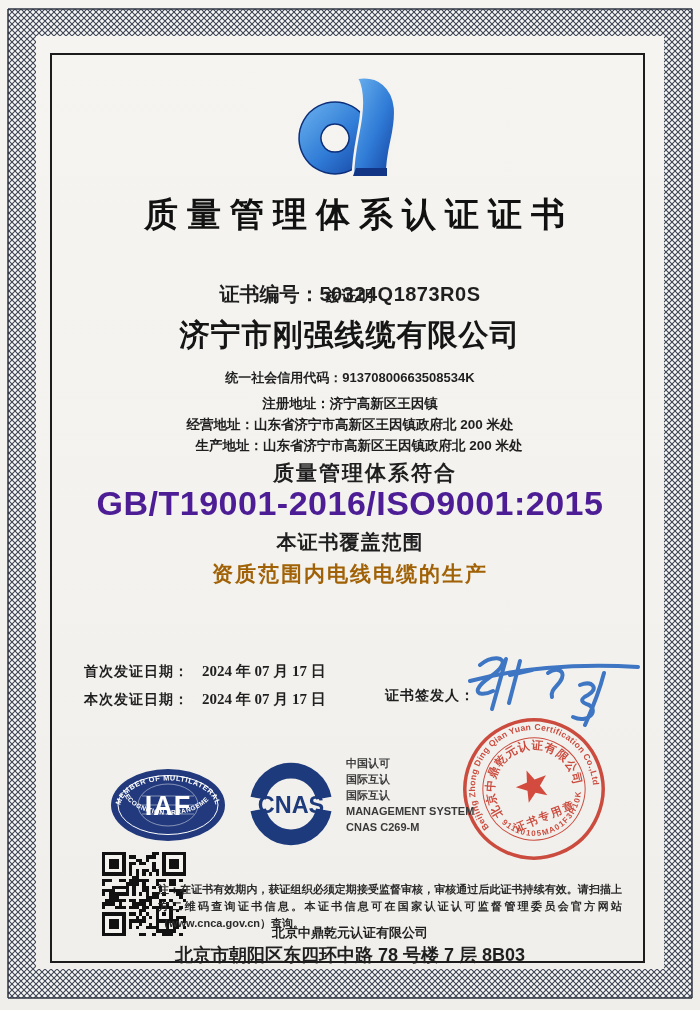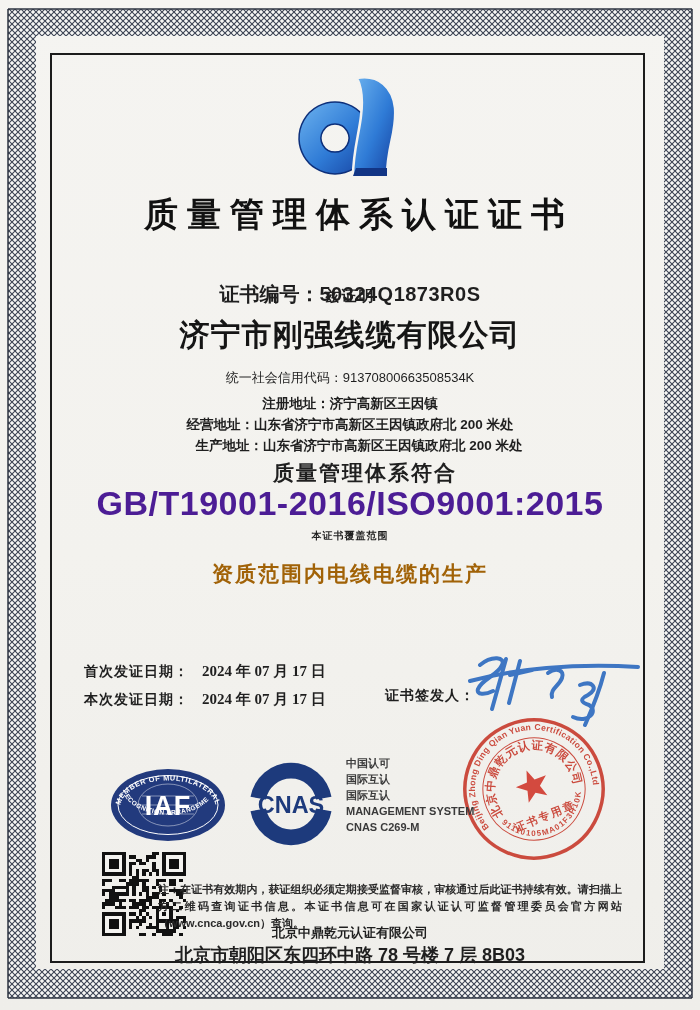--- a/index.html
+++ b/index.html
@@ -16,27 +16,27 @@
   
   .inner-border{
     left:50px;top:53px;width:591px;height:906px;
     border:2px solid #1c1c1c;
   }
   .title{top:192px;font-size:34px;font-weight:700;letter-spacing:9px;padding-left:9px;color:#111;}
   .certno{top:264px;font-size:20px;font-weight:700;margin-top:17px;}
   .certno .val{font-family:"Liberation Sans",sans-serif;letter-spacing:.5px;}
   .declare{top:287px;font-size:15px;font-weight:700;letter-spacing:2px;}
   .company{top:315px;font-size:30px;font-weight:700;letter-spacing:1px;color:#151515;}
-  .credit{top:369px;font-size:13px;font-weight:400;}
+  .credit{top:369px;font-size:13px;font-weight:700;}
   .addr1{top:395px;font-size:13.5px;font-weight:700;}
   .addr2{top:416px;font-size:13.5px;font-weight:700;}
   .addr3{top:437px;font-size:13.5px;font-weight:700;padding-left:9px;}
   .conform{top:459px;font-size:21px;font-weight:700;letter-spacing:2px;margin-left:15px;}
   .standard{top:484px;font-size:34px;font-weight:700;letter-spacing:.5px;color:#4c1d95;}
-  .scope-label{top:529px;font-size:10px;font-weight:700;letter-spacing:1px;}
+  .scope-label{top:529px;font-size:20px;font-weight:700;letter-spacing:1px;}
   .scope{top:560px;font-size:21px;font-weight:700;letter-spacing:2px;color:#a16207;}
   .dates{left:84px;top:662px;}
   .date-row{display:flex;align-items:baseline;height:27.5px;}
   .date-row .lbl{font-size:14px;font-weight:700;width:118px;letter-spacing:1px;}
   .date-row .val{font-size:15px;font-weight:700;font-family:"Liberation Serif","DejaVu Serif",serif;}
   .issuer{left:385px;top:687px;font-size:14px;font-weight:700;letter-spacing:1px;}
   #signature{left:452px;top:645px;}
   #stamp{left:459px;top:714px;}
   #iaf{left:107px;top:766px;}
   #cnas{left:247px;top:760px;}

